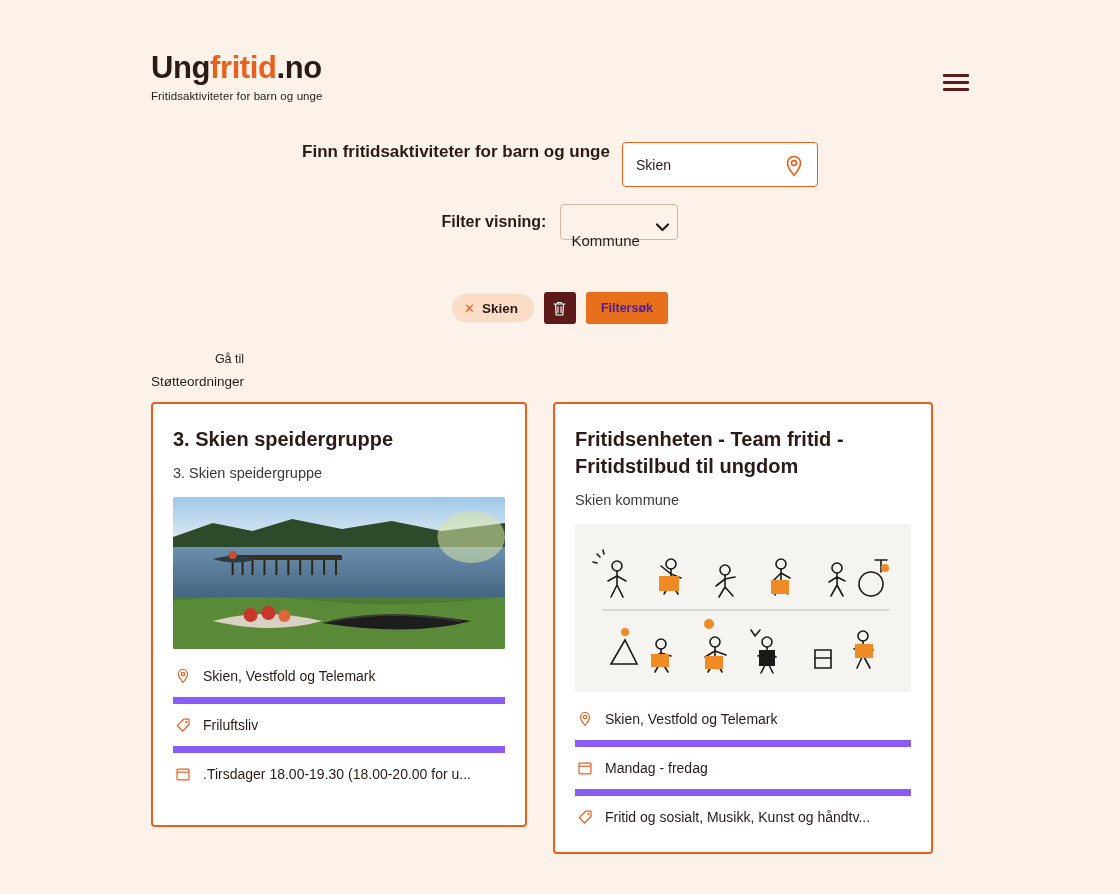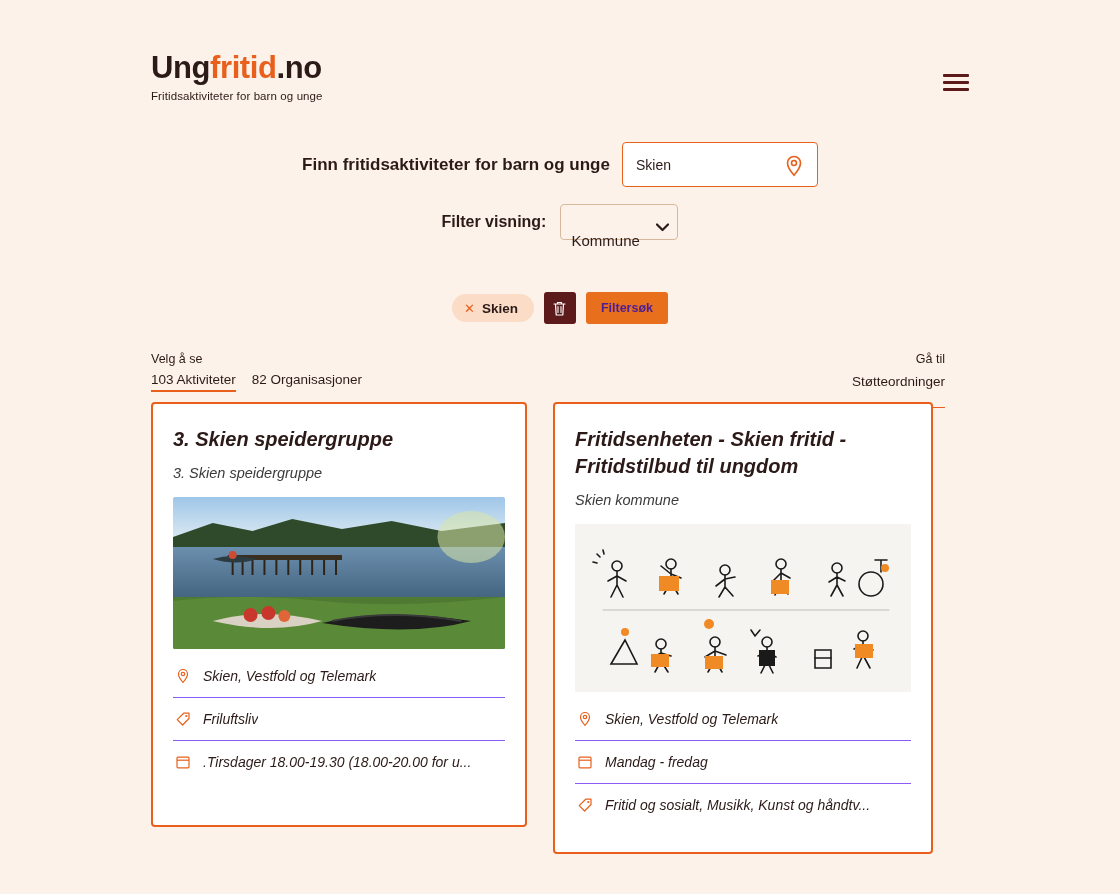--- a/index.html
+++ b/index.html
@@ -68,21 +68,20 @@
   .hamburger span:last-child { margin-bottom: 0; }
 
   
   .search-row {
     position: absolute;
     left: 0;
     top: 142px;
     width: 1120px;
     display: flex;
     justify-content: center;
-    align-items: center;
   }
   .search-label {
     font-size: 17px;
     font-weight: bold;
     color: #2b1a17;
     margin-right: 12px;
   }
   .search-box {
     position: relative;
     width: 196px;
@@ -245,21 +244,20 @@
   }
 
   
   .cards {
     position: absolute;
     left: 151px;
     top: 402px;
     width: 812px;
     display: flex;
     gap: 26px;
-    font-style: italic;
   }
   .card {
     background: #fff;
     border: 2px solid #e8601c;
     border-radius: 4px;
     padding: 22px 20px 10px 20px;
   }
   .card-a { width: 376px; height: 425px; }
   .card-b { width: 380px; height: 452px; }
   .card-title {
@@ -281,21 +279,21 @@
     display: block;
   }
   .card-a .card-img { height: 152px; }
   .card-b .card-img { height: 168px; background: #f6f4f0; }
   .meta-list { margin-top: 6px; }
   .meta-row {
     display: flex;
     align-items: center;
     gap: 12px;
     padding: 13px 2px;
-    border-bottom: 1px solid #8b5cf6;
+    border-bottom: 7px solid #8b5cf6;
     font-size: 14px;
     color: #2b1a17;
     white-space: nowrap;
     overflow: hidden;
   }
   .meta-row:last-child { border-bottom: none; }
   .meta-ico {
     flex: 0 0 16px;
     width: 16px;
     height: 16px;
@@ -358,27 +356,20 @@
     <button class="trash-btn">
       <svg width="15" height="17" viewBox="0 0 15 17">
         <path d="M2 4h11M5.5 4V2.5h4V4M3.5 4l.7 11h6.6l.7-11" fill="none" stroke="#ffffff" stroke-width="1.2" stroke-linecap="round" stroke-linejoin="round"></path>
         <path d="M6 6.5v6M9 6.5v6" fill="none" stroke="#ffffff" stroke-width="1.1" stroke-linecap="round"></path>
       </svg>
     </button>
     <button class="filter-btn">Filtersøk</button>
   </div>
 
   <div class="toolbar">
-    <div class="toolbar-left">
-      <div class="small-label">Velg å se</div>
-      <div class="tab-list">
-        <div class="tab active">103 Aktiviteter</div>
-        <div class="tab">82 Organisasjoner</div>
-      </div>
-    </div>
     <div class="toolbar-right">
       <div class="small-label">Gå til</div>
       <span class="link-underline">Støtteordninger</span>
     </div>
   </div>
 
   <div class="cards">
 
     <div class="card card-a">
       <h2 class="card-title">3. Skien speidergruppe</h2>
@@ -449,21 +440,21 @@
               <rect x="1" y="2.2" width="12" height="10.6" rx="1" fill="none" stroke="#e8601c" stroke-width="1.2"></rect>
               <line x1="1" y1="5.2" x2="13" y2="5.2" stroke="#e8601c" stroke-width="1.2"></line>
             </svg>
           </span>
           <span class="meta-txt">.Tirsdager 18.00-19.30 (18.00-20.00 for u...</span>
         </div>
       </div>
     </div>
 
     <div class="card card-b">
-      <h2 class="card-title">Fritidsenheten - Skien fritid - Fritidstilbud til ungdom</h2>
+      <h2 class="card-title">Fritidsenheten - Team fritid - Fritidstilbud til ungdom</h2>
       <p class="card-sub">Skien kommune</p>
       <div class="card-img">
         <svg width="100%" height="168" viewBox="0 0 336 168" preserveAspectRatio="none">
           <rect x="0" y="0" width="336" height="168" fill="#f6f4f0"></rect>
           <g stroke="#1a1a1a" stroke-width="1.6" fill="none" stroke-linecap="round">
 
             <circle cx="42" cy="42" r="5"></circle>
             <path d="M42 47v14M42 52l-9 5M42 52l9 5M42 61l-6 12M42 61l6 12"></path>
             <path d="M22 30l3 3M28 26l1 4M18 38l4 1"></path>
             <circle cx="96" cy="40" r="5"></circle>

